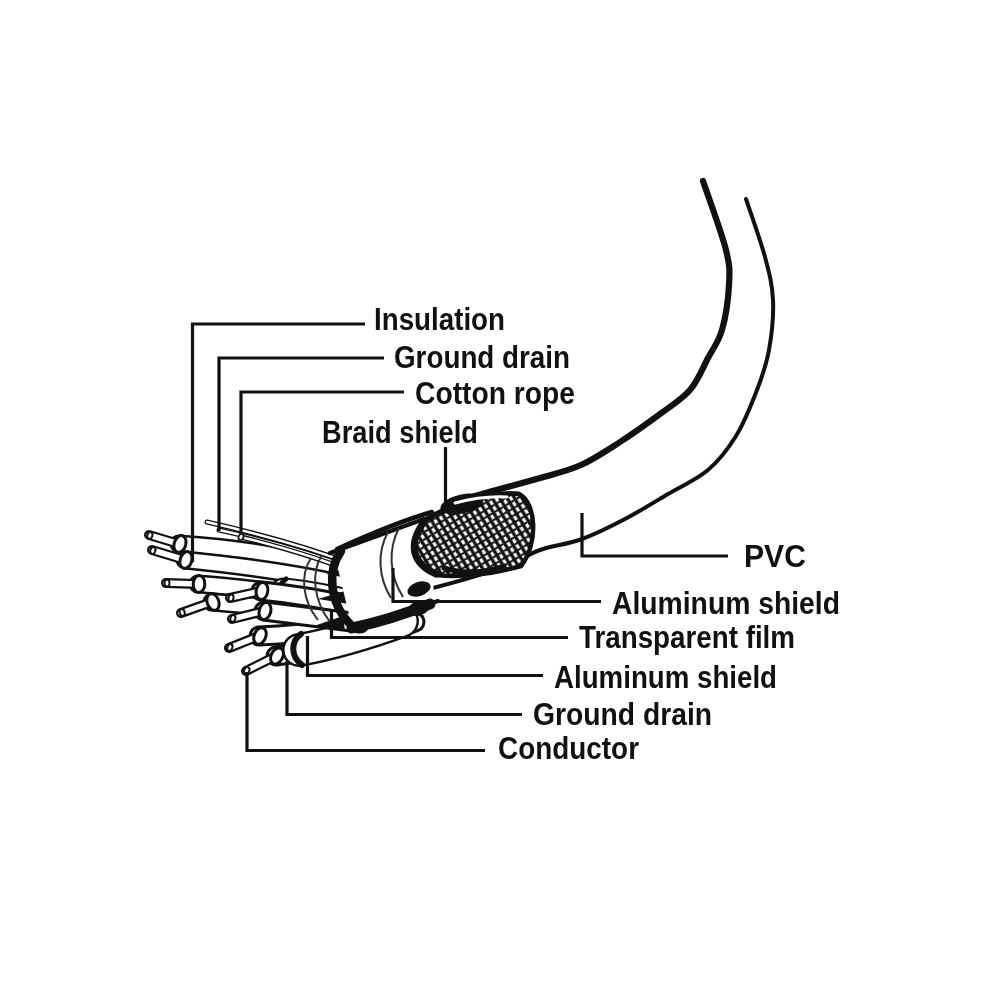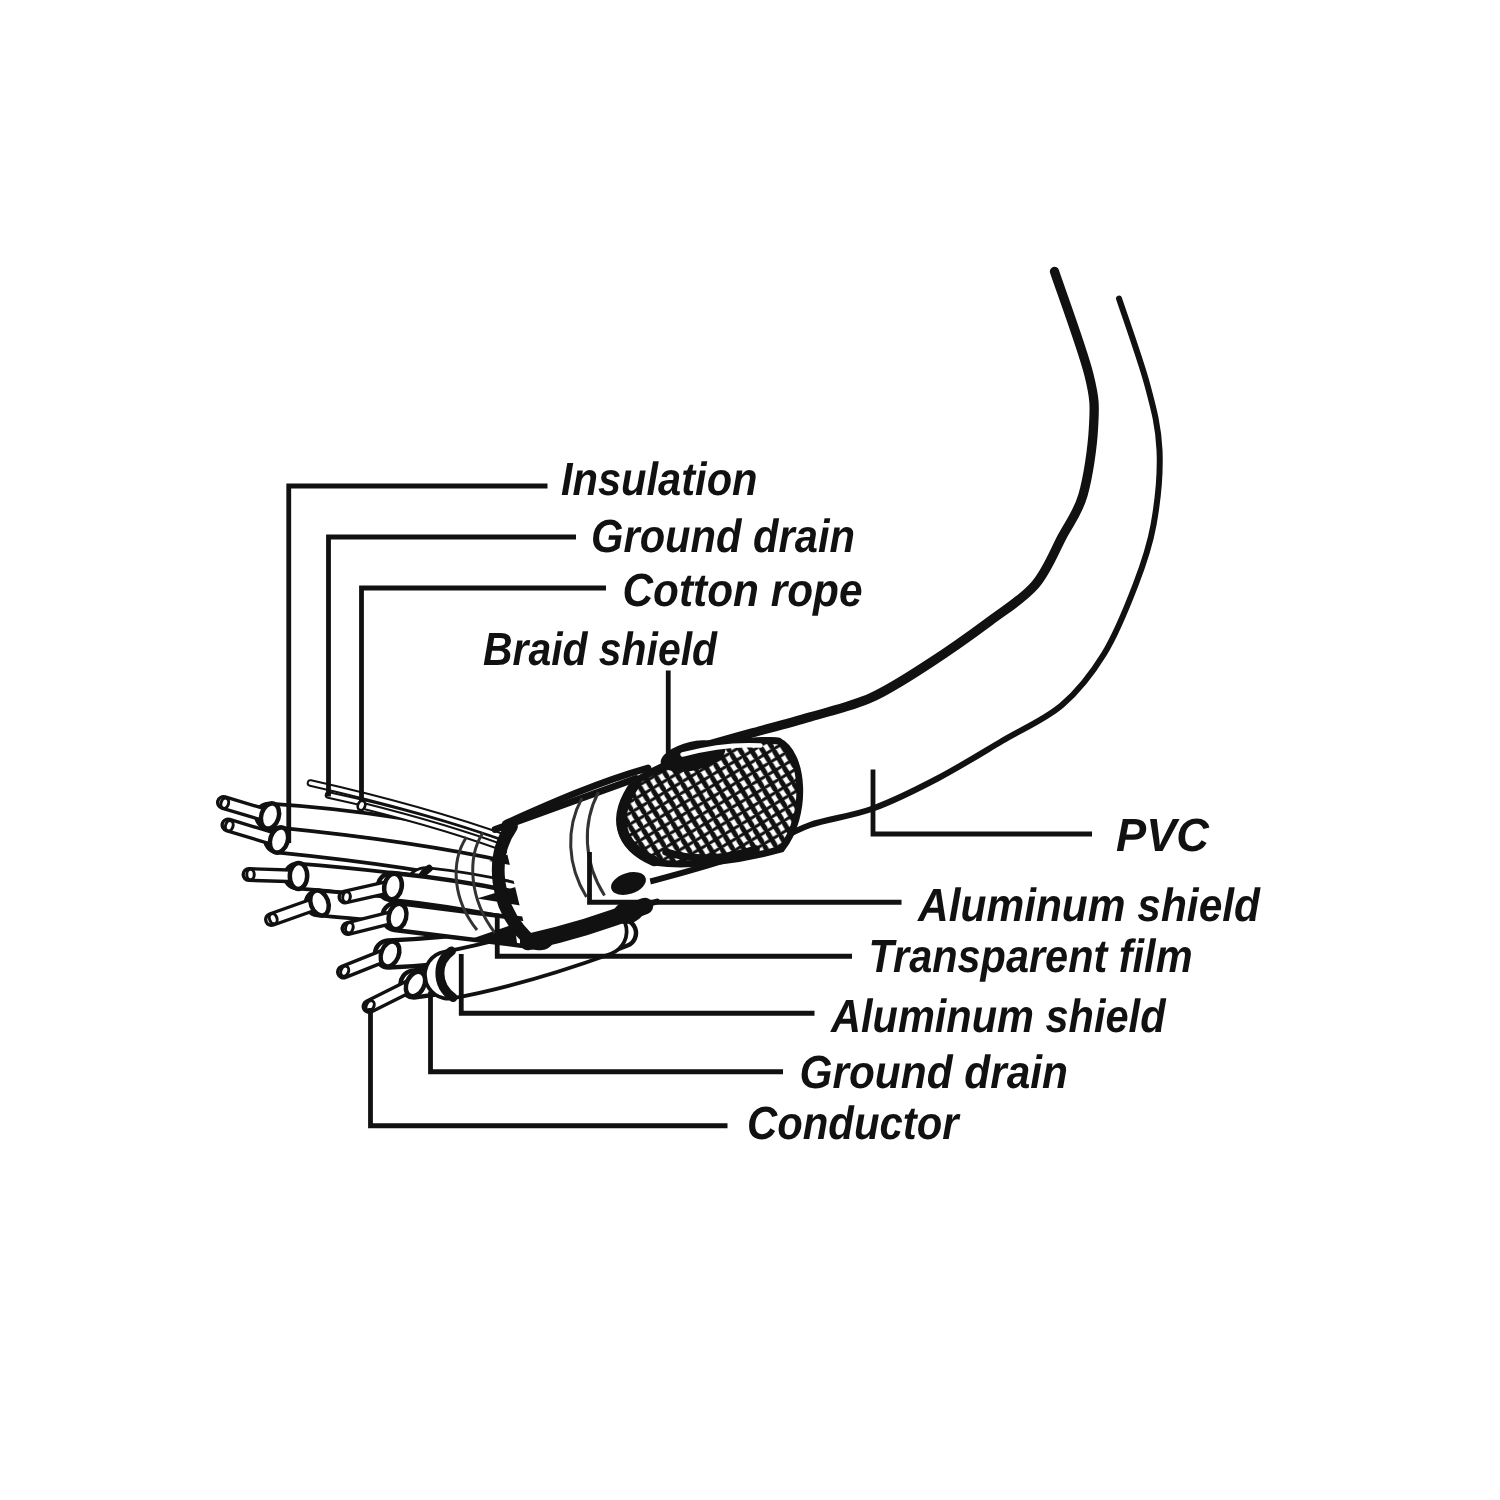--- a/index.html
+++ b/index.html
@@ -1,16 +1,16 @@
 <!DOCTYPE html>
 <html><head>
 <meta charset="utf-8">
 <style>
 html,body{margin:0;padding:0;background:#ffffff;}
-#page{width:1000px;height:1000px;position:relative;background:#fff;font-style:italic;}
+#page{width:1000px;height:1000px;position:relative;background:#fff;}
 text{font-family:"Liberation Sans",sans-serif;font-weight:bold;fill:#111;}
 </style>
 </head>
 <body>
 <div id="page">
 <svg width="1000" height="1000" viewBox="0 0 1000 1000">
 <defs>
 <pattern id="mesh" width="9" height="9" patternUnits="userSpaceOnUse" patternTransform="rotate(14)">
 <rect width="9" height="9" fill="#fff"></rect>
 <path d="M0,0 L9,9" stroke="#111" stroke-width="3.3" fill="none"></path>

